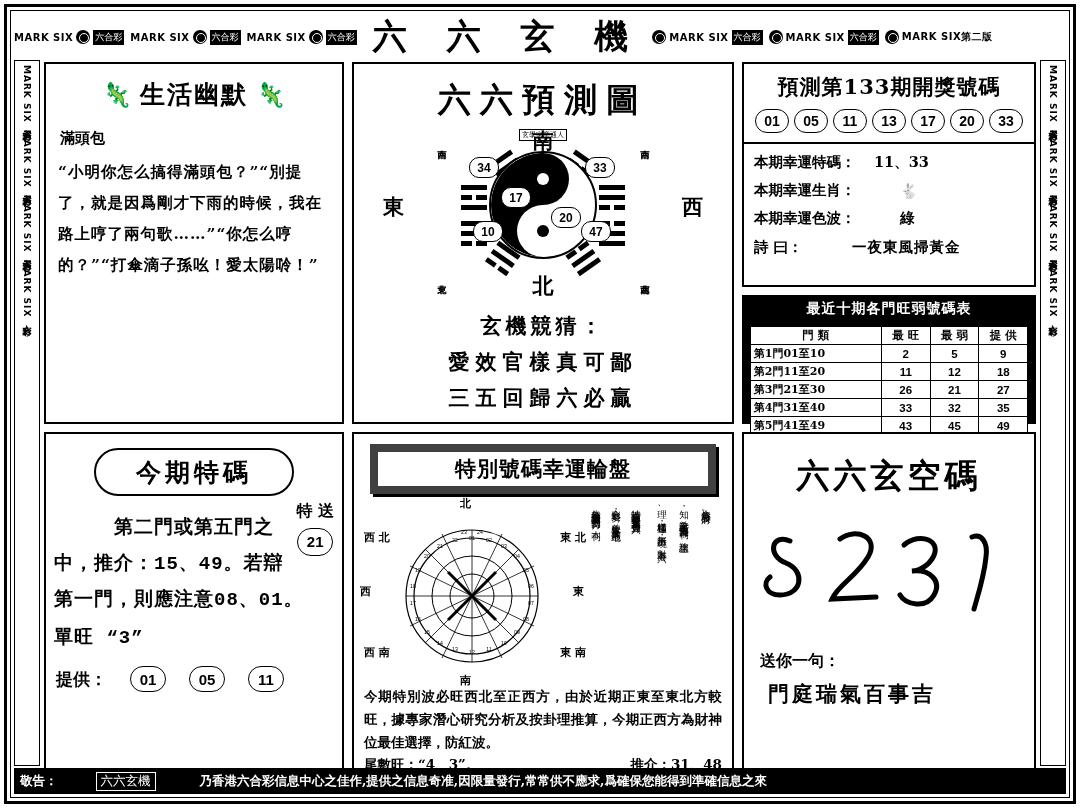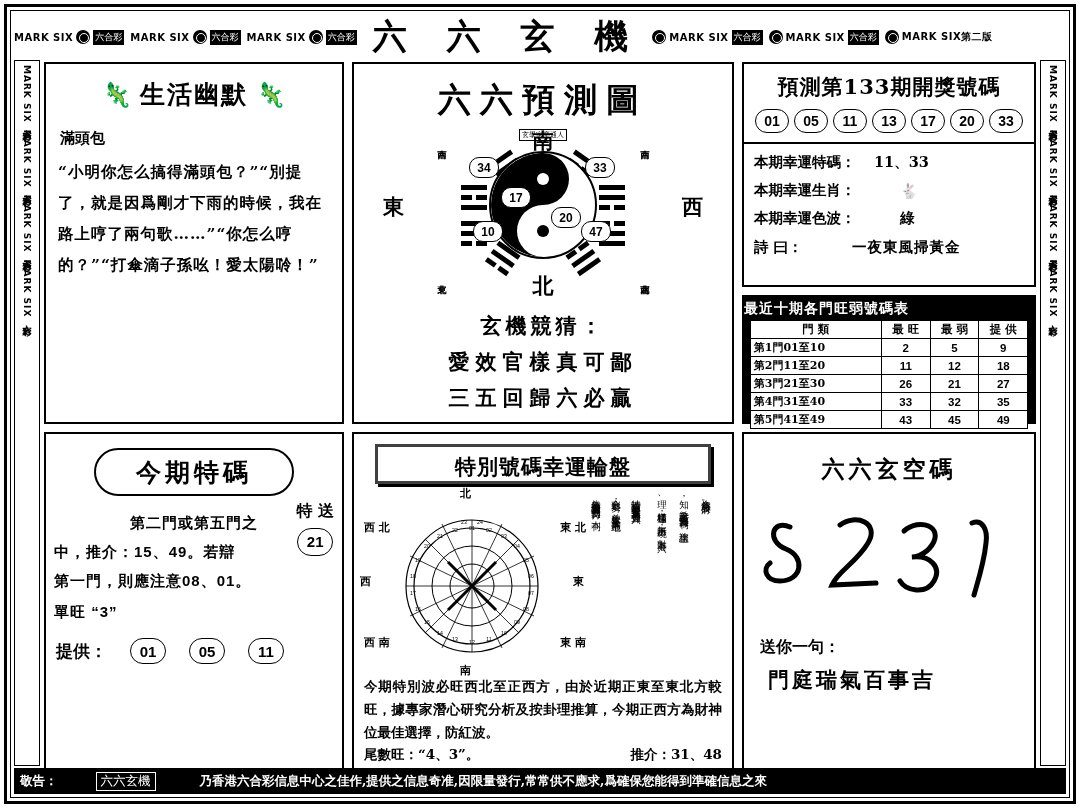--- a/index.html
+++ b/index.html
@@ -72,55 +72,55 @@
   .kv{display:flex;align-items:center;font-size:14.5px;font-weight:bold;font-family:"DejaVu Serif",serif;margin:9px 0 0 10px;}
   .kv .k{min-width:120px;}
   .kv .v{}
   .kv .v.ind{margin-left:26px;}
   .poem{display:flex;align-items:center;font-size:14.5px;font-weight:bold;font-family:"DejaVu Serif",serif;margin:10px 0 0 10px;}
   .poem .pk{min-width:74px;}
   .poem .pv{margin-left:24px;letter-spacing:1px;}
 
   
   #p-table{left:742px;top:295px;width:294px;height:129px;background:#000;border:2px solid #000;}
-  .tbl-title{color:#fff;text-align:left;font-size:14px;font-weight:bold;padding:3px 0 2px;font-family:"DejaVu Serif",serif;letter-spacing:1px;}
+  .tbl-title{color:#fff;text-align:center;font-size:14px;font-weight:bold;padding:3px 0 8px;font-family:"DejaVu Serif",serif;letter-spacing:1px;}
   table.stat{width:96%;margin:0 auto 3px;border-collapse:collapse;background:#fff;}
   table.stat th,table.stat td{border:1px solid #000;font-size:11.5px;text-align:center;font-weight:bold;font-family:"Liberation Sans",sans-serif;padding:1px 0;}
   table.stat th{font-family:"DejaVu Serif",serif;font-size:11.5px;}
   table.stat td.rowhead{font-family:"DejaVu Serif",serif;font-size:11px;text-align:left;padding-left:3px;white-space:nowrap;}
 
   
   #p-special{left:44px;top:432px;width:300px;height:344px;}
   .oval{width:196px;height:44px;border:2.5px solid #000;border-radius:24px;margin:14px auto 0;display:flex;align-items:center;justify-content:center;font-size:25px;font-weight:bold;font-family:"DejaVu Serif",serif;letter-spacing:4px;}
-  .sp-line{font-size:15px;font-weight:bold;font-family:Liberation Sans, sans-serif;letter-spacing:1px;}
+  .sp-line{font-size:19px;font-weight:bold;font-family:Liberation Mono, monospace;letter-spacing:1px;}
   .sp1{text-align:center;margin-top:18px;}
   .sp2{margin:10px 0 0 8px;}
   .sp3{margin:10px 0 0 8px;}
   .sp4{margin:12px 0 0 52px;}
   .sp5{margin:12px 0 0 8px;}
   .sp-provide{display:flex;align-items:center;gap:23px;margin:16px 0 0 10px;}
   .sp-provide .lbl{font-size:17px;font-weight:bold;font-family:"DejaVu Serif",serif;}
   .pb{width:34px;height:24px;border:1.5px solid #000;border-radius:13px;display:flex;align-items:center;justify-content:center;font-size:15px;font-weight:bold;font-family:"Liberation Sans",sans-serif;}
   .tese{position:absolute;right:8px;top:64px;text-align:center;font-size:16px;font-weight:bold;font-family:"DejaVu Serif",serif;line-height:26px;}
   .tese .c21{width:34px;height:26px;border:1.5px solid #000;border-radius:14px;display:flex;align-items:center;justify-content:center;margin:4px auto 0;font-size:15px;font-family:"Liberation Sans",sans-serif;}
 
   
   #p-wheel{left:352px;top:432px;width:382px;height:344px;}
-  .wheel-banner{margin:10px auto 0;width:330px;height:34px;border:3px solid #404040;display:flex;align-items:flex-end;justify-content:center;box-shadow:3px 3px 0 #000;}
+  .wheel-banner{margin:10px auto 0;width:330px;height:34px;border:8px solid #404040;display:flex;align-items:center;justify-content:center;box-shadow:3px 3px 0 #000;}
   .wheel-banner span{font-size:21px;font-weight:bold;font-family:"DejaVu Serif",serif;letter-spacing:1px;}
   .wheel-area{position:relative;height:185px;margin-top:4px;}
   .wheel-box{position:absolute;left:18px;top:6px;width:200px;height:178px;}
   .wheel-lbl{position:absolute;font-size:11px;font-weight:bold;font-family:"DejaVu Serif",serif;}
   .vtext-col{position:absolute;top:4px;writing-mode:vertical-rl;text-orientation:upright;font-size:9.5px;line-height:15px;font-family:"DejaVu Serif",serif;height:172px;letter-spacing:1px;}
   .wheel-note{margin:2px 10px 0;font-size:13.5px;line-height:23px;font-weight:bold;font-family:"DejaVu Serif",serif;text-align:justify;}
   .wheel-foot{display:flex;justify-content:space-between;align-items:flex-end;margin:2px 10px 0;font-size:13.5px;font-weight:bold;font-family:"DejaVu Serif",serif;}
 
   
   #p-hand{left:742px;top:432px;width:294px;height:344px;}
-  .hand-title{text-align:center;font-size:23px;font-weight:bold;letter-spacing:4px;font-family:"DejaVu Serif",serif;margin-top:20px;}
+  .hand-title{text-align:center;font-size:33px;font-weight:bold;letter-spacing:4px;font-family:"DejaVu Serif",serif;margin-top:20px;}
   .scribble{height:150px;position:relative;}
   .hand-foot{margin:2px 0 0 16px;font-size:16px;font-weight:bold;font-family:"DejaVu Serif",serif;}
   .hand-foot2{margin:8px 0 0 24px;font-size:21px;font-weight:bold;font-family:"DejaVu Serif",serif;letter-spacing:3px;}
 
   
   .footer{position:absolute;left:14px;bottom:14px;width:1052px;height:26px;background:#000;color:#fff;display:flex;align-items:center;overflow:hidden;gap:36px;}
   .footer .f1{font-size:12.5px;font-weight:bold;font-family:"DejaVu Serif",serif;padding-left:6px;white-space:nowrap;}
   .footer .fbox{border:1px solid #fff;padding:0 4px;margin:0 2px;font-size:12.5px;}
 </style>
 </head>

